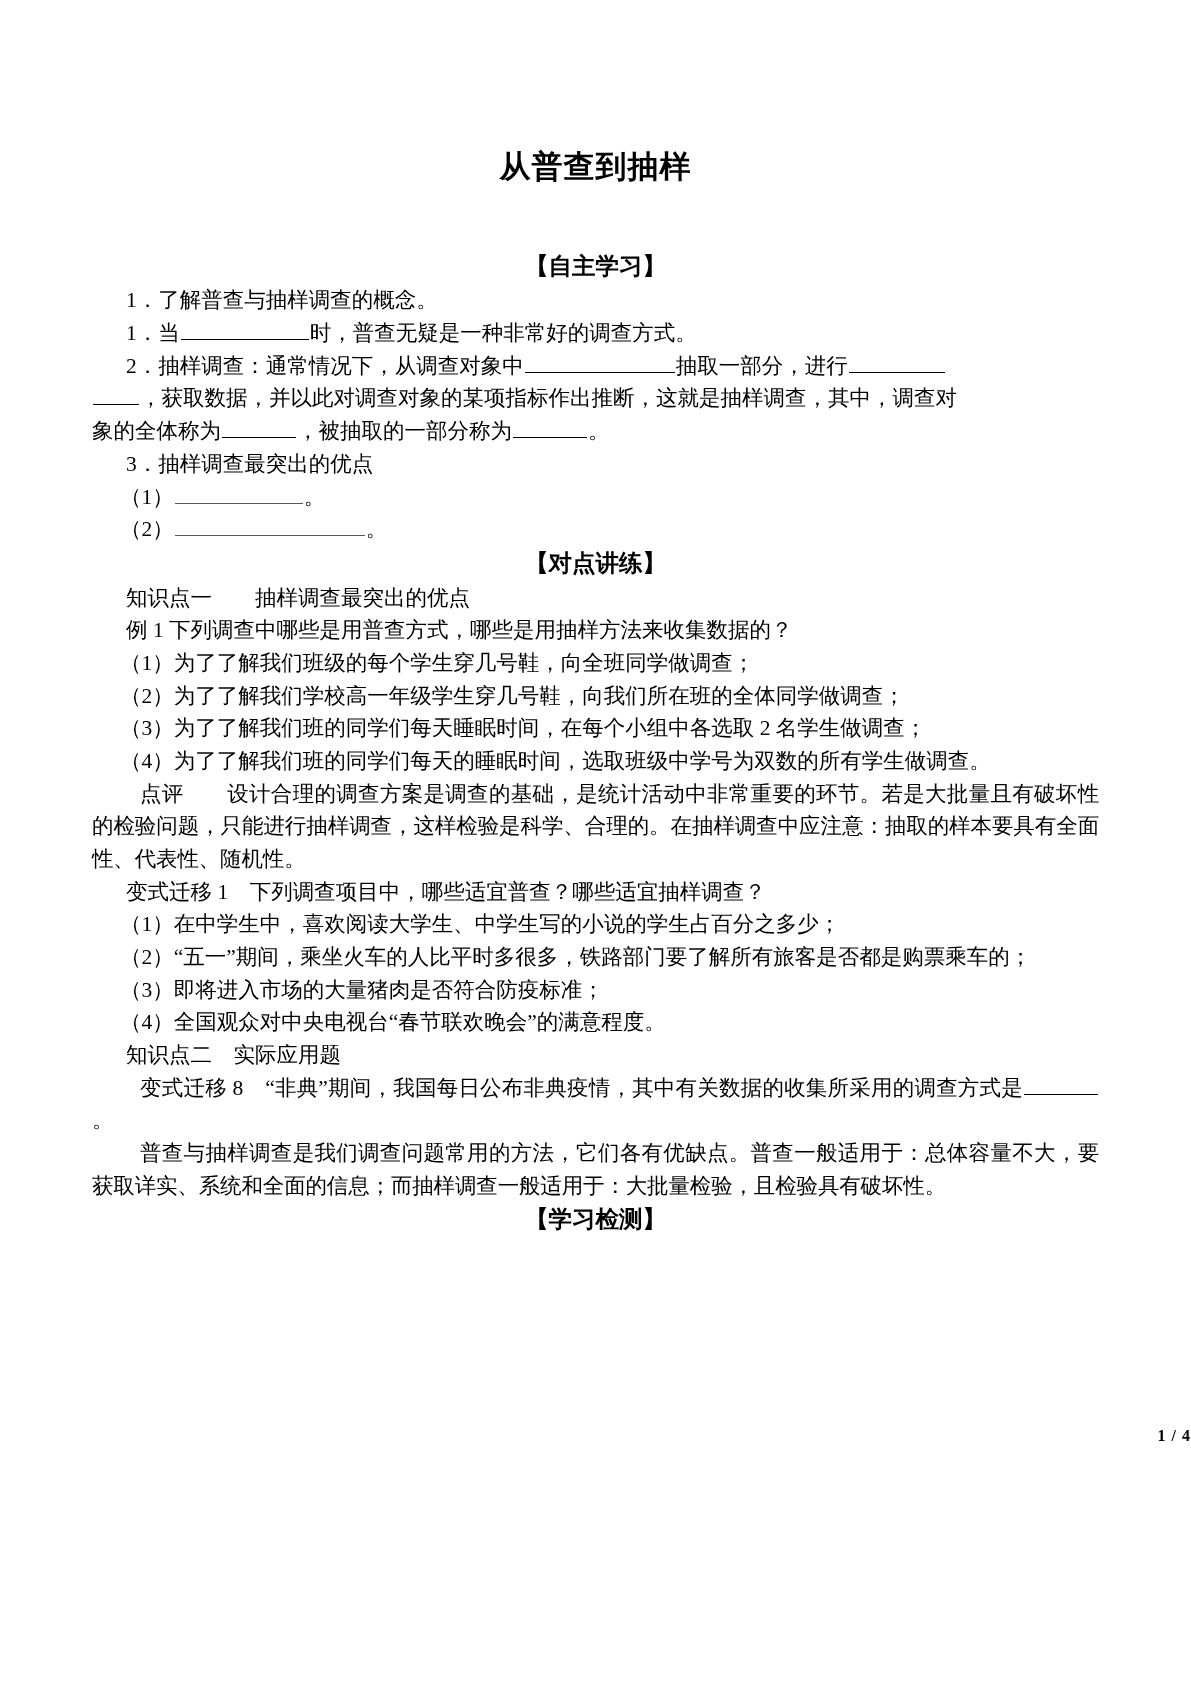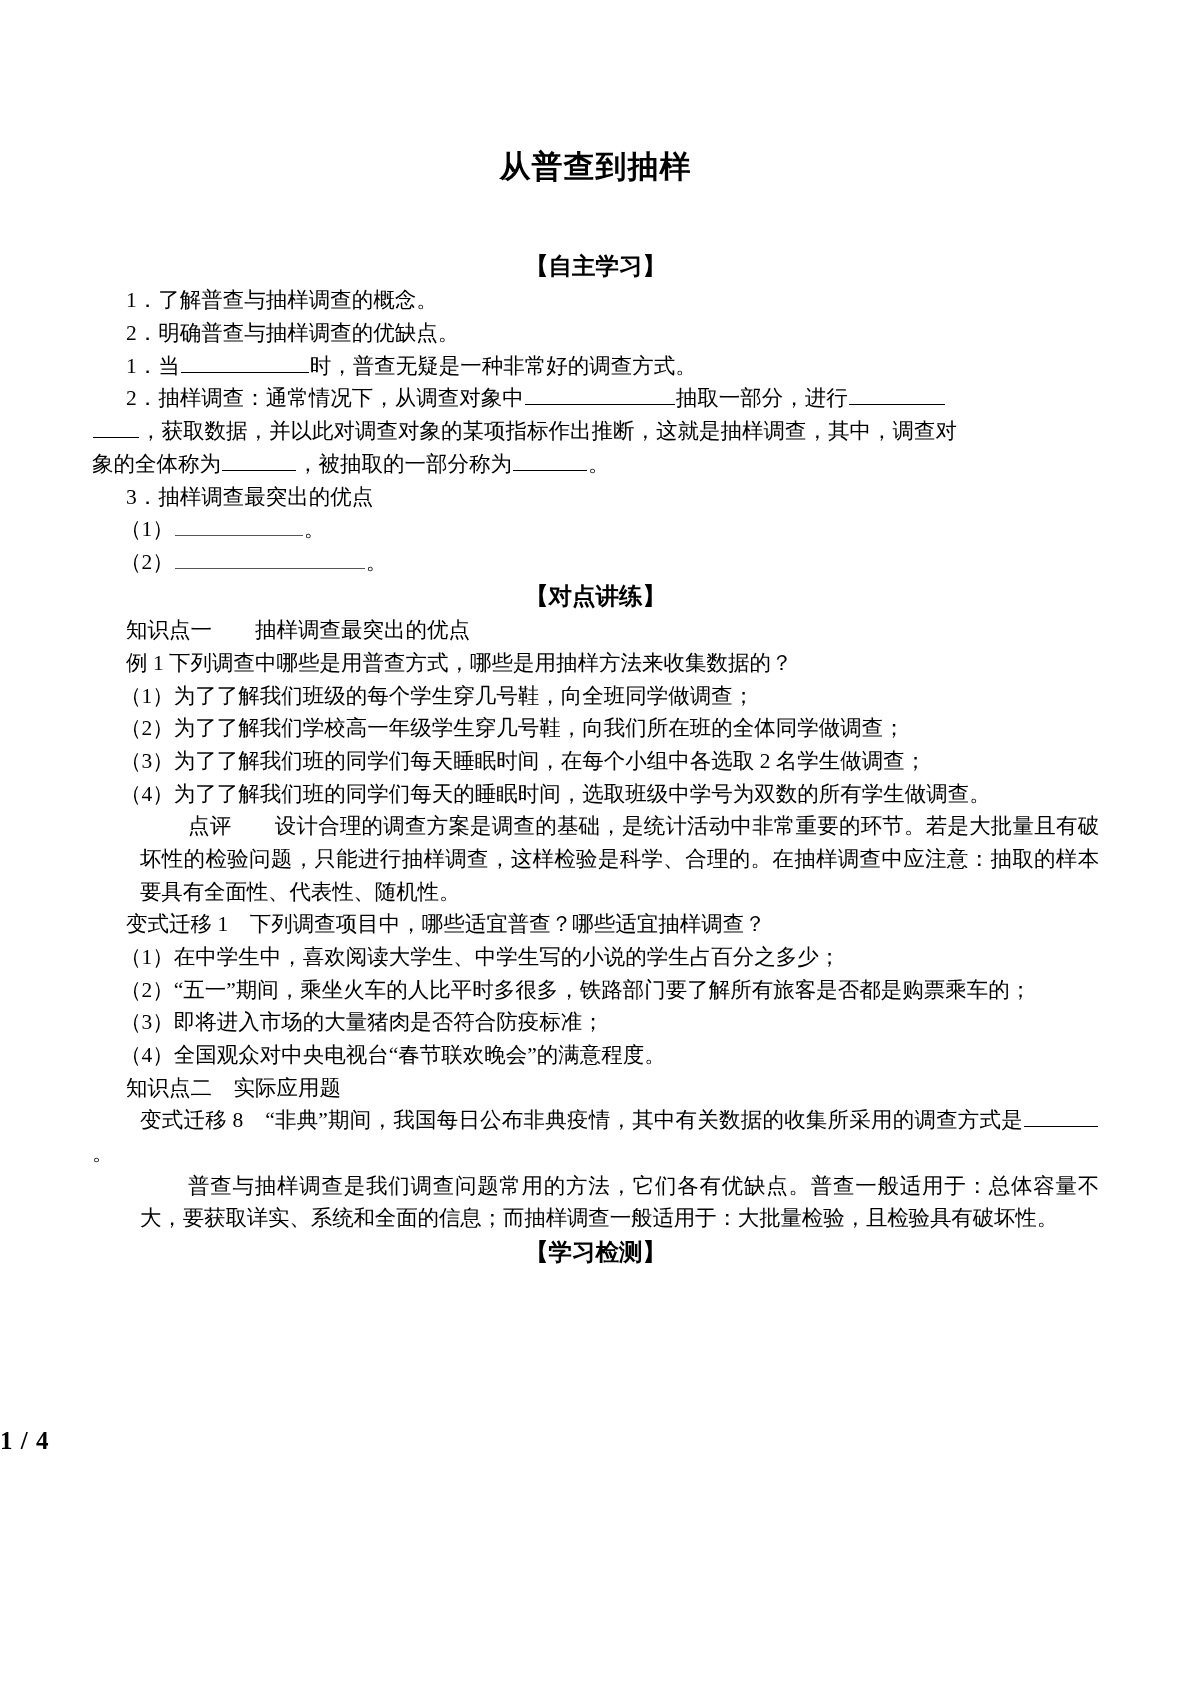--- a/index.html
+++ b/index.html
@@ -58,21 +58,21 @@
   .indent2 { text-indent: 0; padding-left: 28px; }
   .indent-hang { padding-left: 0; }
   .para {
     font-size: 21.5px;
     line-height: 1.52;
     margin: 0;
     text-align: justify;
     text-justify: inter-ideograph;
     text-indent: 48px;
   }
-  .para-tight { letter-spacing: -0.15px; margin-left: 48px; }
+  .para-tight { letter-spacing: -0.15px; }
   .blank {
     display: inline-block;
     border-bottom: 1.4px solid #000;
     vertical-align: baseline;
     height: 0.95em;
     margin: 0 1px;
   }
   .blank-thin {
     display: inline-block;
     border-bottom: 1.1px solid #555;
@@ -84,39 +84,38 @@
   .b-sm  { width: 96px; }
   .b-md  { width: 128px; }
   .b-lg  { width: 150px; }
   .b-xl  { width: 190px; }
   .b-hang { width: 46px; }
   .footer {
     position: absolute;
     left: 0;
     top: 1427px;
     width: 100%;
-    text-align: left;
-    font-size: 25px;
+    text-align: right;
+    font-size: 16px;
     font-weight: bold;
     letter-spacing: 1px;
   }
 </style>
 </head>
 <body>
 
 <div class="page">
 
   <div class="content">
 
     <h1 class="doc-title">从普查到抽样</h1>
     <div class="spacer-after-title"></div>
 
     <div class="section-head">【自主学习】</div>
     <div class="line indent1">1．了解普查与抽样调查的概念。</div>
-    <div class="line indent1">2．明确普查与抽样调查的优缺点。</div>
 
 
     <div class="line indent1"><span>1．当</span><span class="blank b-md"></span><span>时，普查无疑是一种非常好的调查方式。</span></div>
 
     <div class="line indent1"><span>2．抽样调查：通常情况下，从调查对象中</span><span class="blank b-lg"></span><span>抽取一部分，进行</span><span class="blank b-sm"></span></div>
     <div class="line indent-hang"><span class="blank b-hang"></span><span>，获取数据，并以此对调查对象的某项指标作出推断，这就是抽样调查，其中，调查对</span></div>
     <div class="line indent-hang"><span>象的全体称为</span><span class="blank b-xs"></span><span>，被抽取的一部分称为</span><span class="blank b-xs"></span><span>。</span></div>
 
     <div class="line indent1">3．抽样调查最突出的优点</div>
 

